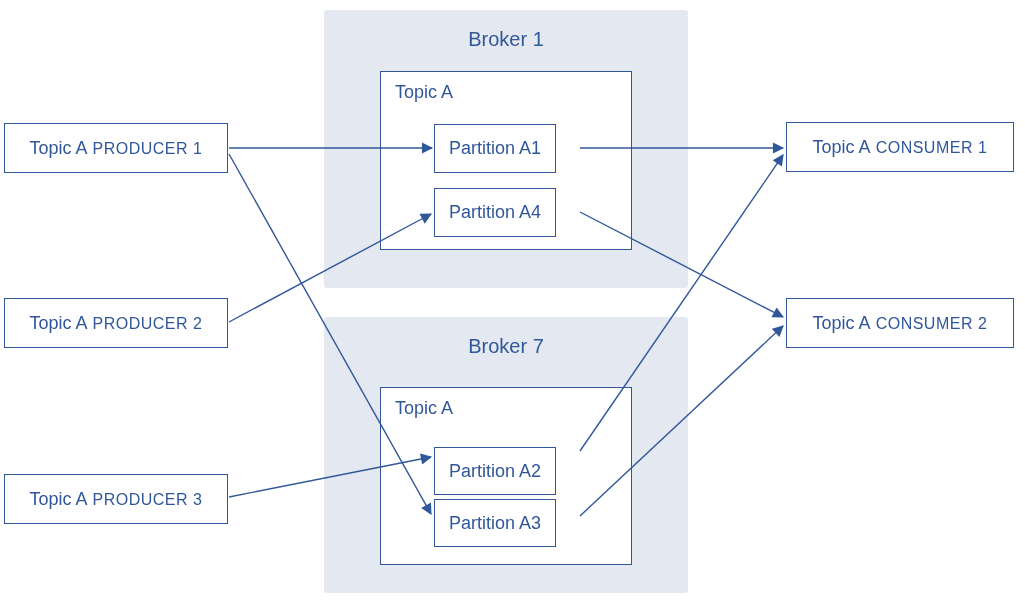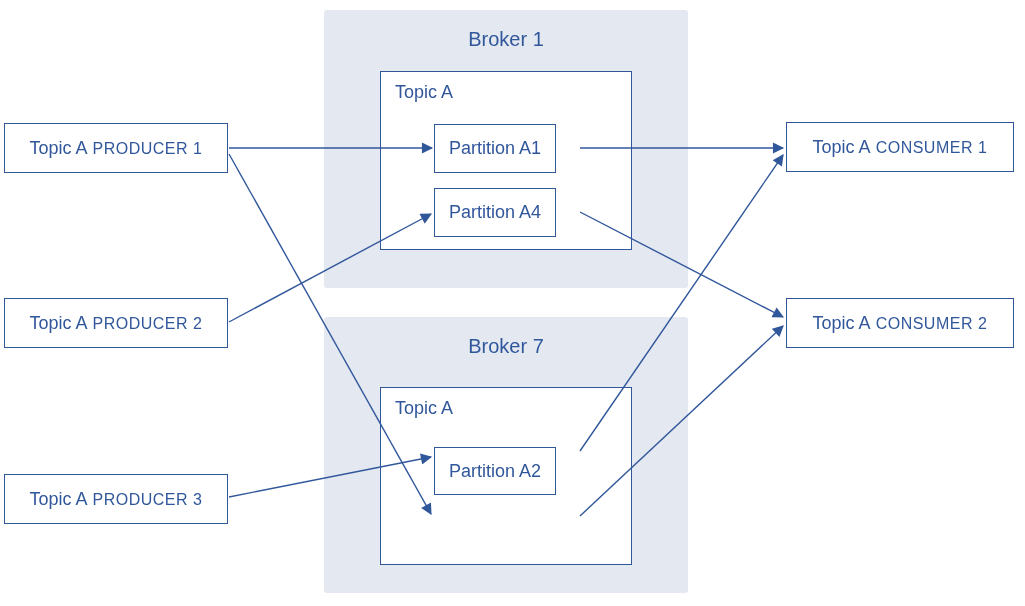--- a/index.html
+++ b/index.html
@@ -114,20 +114,21 @@
       <div class="partition" style="top:52px; height:49px;">Partition A1</div>
       <div class="partition" style="top:116px; height:49px;text-align:right;">Partition A4</div>
     </div>
   </div>
 
   <div class="broker" style="left:324px; top:317px; height:276px;">
     <div class="broker-title">Broker 7</div>
     <div class="topic-box" style="top:70px; height:178px;">
       <div class="topic-label">Topic A</div>
       <div class="partition" style="top:59px; height:48px;">Partition A2</div>
+      <div class="partition" style="top:111px; height:48px;">Partition A3</div>
     </div>
   </div>
 
   <div class="node endpoint consumer" style="left:786px; top:122px;">
     <span class="node-label">
       <span class="txt-main">Topic A</span>
       <span class="txt-caps">CONSUMER</span>
       <span class="txt-caps">1</span>
     </span>
   </div>

